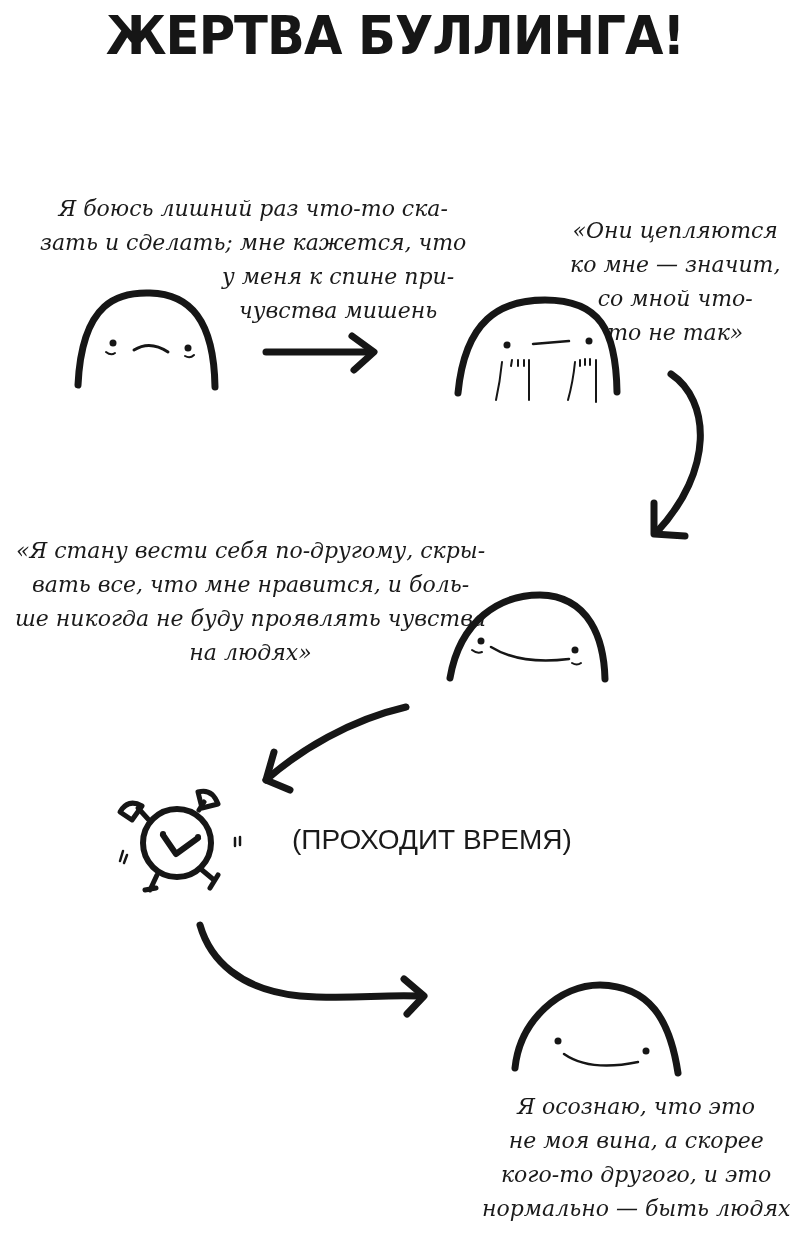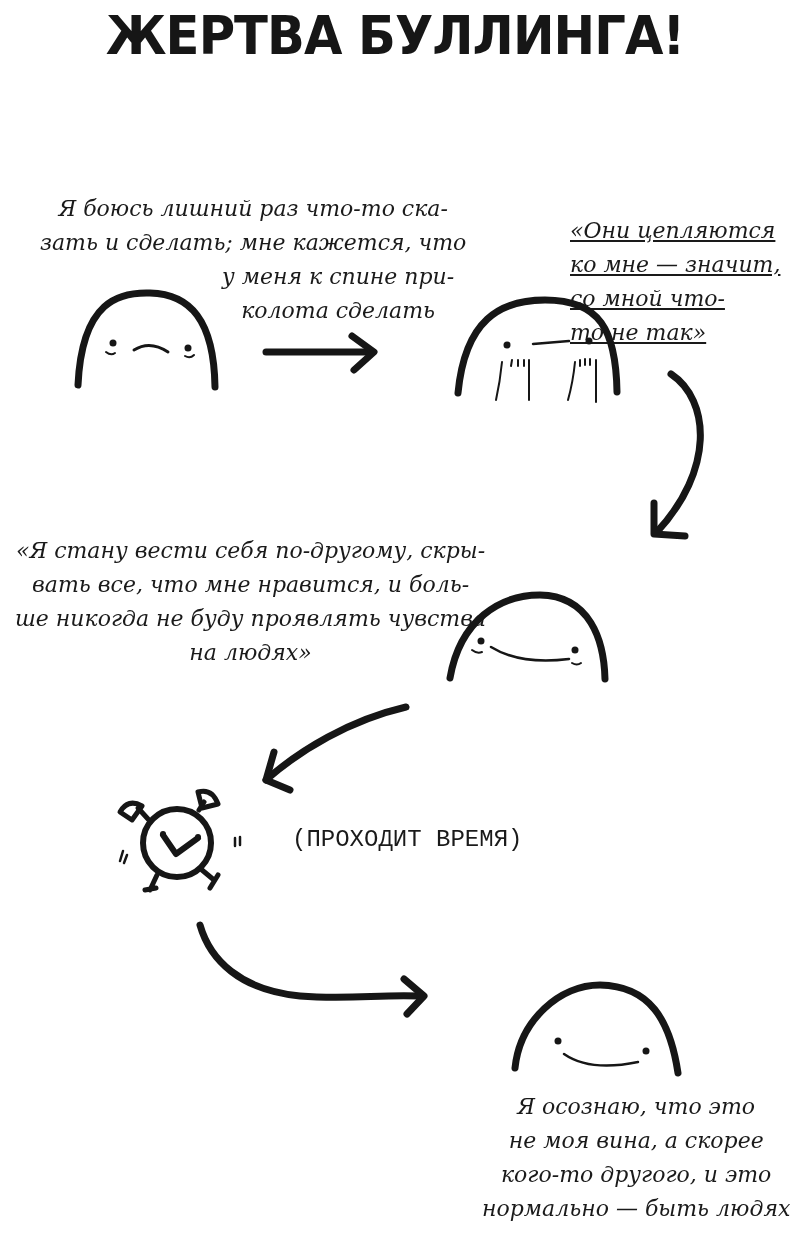--- a/index.html
+++ b/index.html
@@ -9,35 +9,35 @@
       font-family: "DejaVu Sans", sans-serif; font-size: 54px; font-weight: bold;
       letter-spacing: -1px; color: #161616; transform: scaleX(0.92);
     }
     .txt {
       position: absolute;
       font-family: "DejaVu Serif", serif; font-style: italic;
       font-size: 22px; line-height: 34px; color: #1a1a1a; white-space: pre; text-align: center;
     }
     .t1 { left: 40px; top: 192px; }
     .t1b { left: 222px; top: 260px; }
-    .t2 { left: 570px; top: 214px; text-align: left; text-decoration: underline; }
+    .t2 { left: 570px; top: 214px; text-align: center; }
     .t3 { left: 15px; top: 534px; }
-    .t4 { left: 292px; top: 823px; font-style: normal; font-family: Liberation Mono, monospace; font-size: 24px; letter-spacing: 0px; }
+    .t4 { left: 292px; top: 823px; font-style: normal; font-family: Liberation Sans, sans-serif; font-size: 28px; letter-spacing: 0px; }
     .t5 { left: 482px; top: 1090px; }
     svg.art { position: absolute; left: 0; top: 0; }
   </style>
 </head>
 <body>
 
 <div class="title">ЖЕРТВА БУЛЛИНГА!</div>
 
 <div class="txt t1">Я боюсь лишний раз что-то ска-
 зать и сделать; мне кажется, что</div>
 <div class="txt t1b">у меня к спине при-
-колота сделать</div>
+чувства мишень</div>
 <div class="txt t2">«Они цепляются
 ко мне — значит,
 со мной что-
 то не так»</div>
 <div class="txt t3">«Я стану вести себя по-другому, скры-
 вать все, что мне нравится, и боль-
 ше никогда не буду проявлять чувства
 на людях»</div>
 <div class="txt t4">(ПРОХОДИТ ВРЕМЯ)</div>
 <div class="txt t5">Я осознаю, что это

